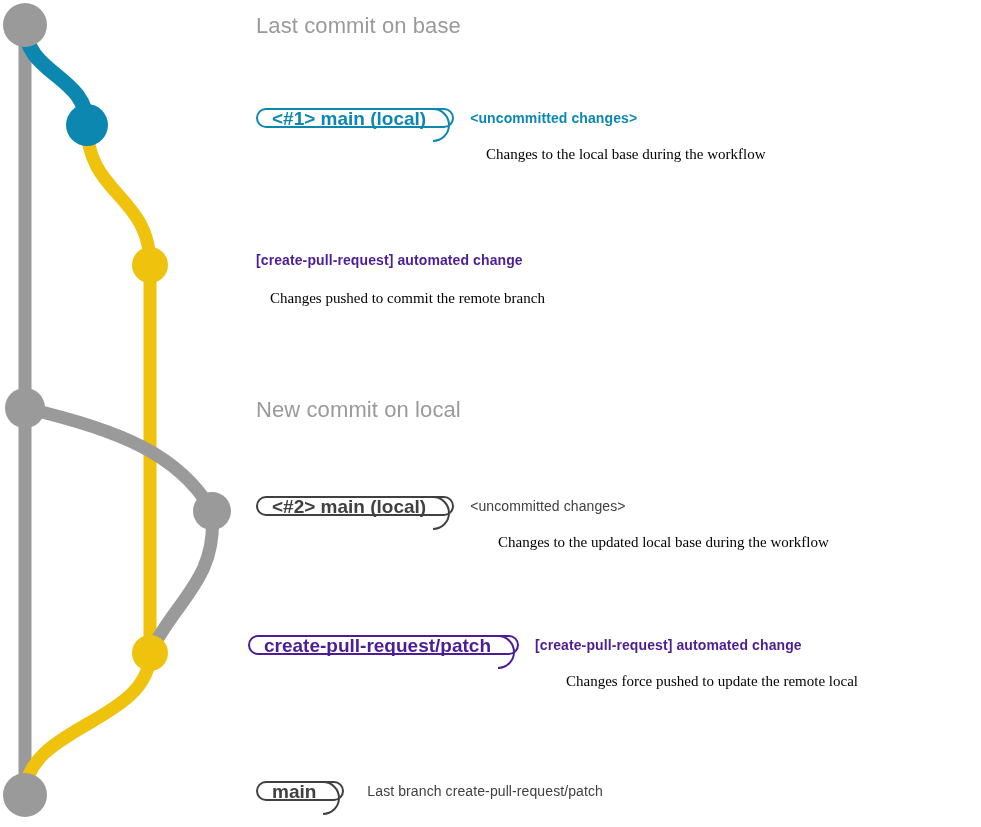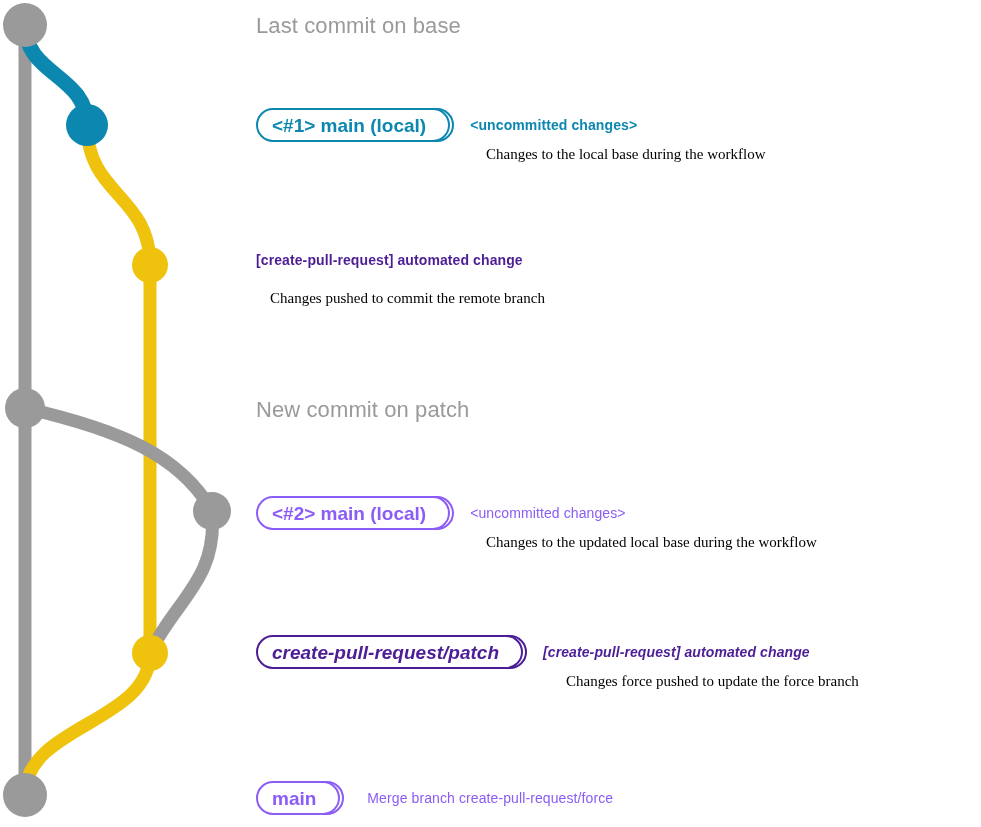--- a/index.html
+++ b/index.html
@@ -49,21 +49,21 @@
     color: #9a9a9a;
     letter-spacing: 0.1px;
   }
 
   
   .pill {
     position: relative;
     display: inline-flex;
     align-items: center;
     box-sizing: border-box;
-    height: 34px;
+    height: 20px;
     padding: 0 26px 0 14px;
     border: 2px solid currentColor;
     border-radius: 17px;
     font-family: "Liberation Sans", sans-serif;
     font-size: 19px;
     font-weight: 700;
     line-height: 1;
   }
   
   .pill::after {
@@ -100,21 +100,21 @@
     position: absolute;
     font-family: "Liberation Serif", "DejaVu Serif", serif;
     font-size: 15px;
     color: #000000;
     white-space: nowrap;
   }
 
   
   .c-blue   { color: #0b87b0; }
   .c-yellow { color: #4c1d95; }
-  .c-gray   { color: #8b5cf6; text-align: center; }
+  .c-gray   { color: #404040; text-align: center; }
 </style>
 </head>
 <body>
 
 <svg id="graph" viewBox="0 0 981 827" width="981" height="827" xmlns="http://www.w3.org/2000/svg">
 
   <path d="M 25 25 L 25 795" fill="none" stroke="#9a9a9a" stroke-width="13" stroke-linecap="round"></path>
 
   <path d="M 25 25 C 25 75, 87 75, 87 125" fill="none" stroke="#0b87b0" stroke-width="15" stroke-linecap="round"></path>
 
@@ -150,39 +150,39 @@
     <span class="subject subject-bold c-blue" style="margin-left:16px;">&lt;uncommitted changes&gt;</span>
   </div>
   <div class="body-note" style="left:486px; top:146px;">Changes to the local base during the workflow</div>
 
   <div class="row" style="left:256px; top:252px;">
     <span class="subject subject-bold c-yellow">[create-pull-request] automated change</span>
   </div>
   <div class="body-note" style="left:270px; top:290px;">Changes pushed to commit the remote branch</div>
 
   <div class="row" style="left:256px; top:397px;">
-    <span class="heading">New commit on patch</span>
+    <span class="heading">New commit on local</span>
   </div>
 
   <div class="row" style="left:256px; top:496px;">
     <span class="pill c-gray">
       <span class="pill-label">&lt;#2&gt; main (local)</span>
     </span>
     <span class="subject c-gray" style="margin-left:16px;">&lt;uncommitted changes&gt;</span>
   </div>
-  <div class="body-note" style="left:486px; top:534px;">Changes to the updated local base during the workflow</div>
+  <div class="body-note" style="left:498px; top:534px;">Changes to the updated local base during the workflow</div>
 
-  <div class="row" style="left:256px; top:635px;font-style:italic;">
+  <div class="row" style="left:248px; top:635px;">
     <span class="pill c-yellow">
       <span class="pill-label">create-pull-request/patch</span>
     </span>
     <span class="subject subject-bold c-yellow" style="margin-left:16px;">[create-pull-request] automated change</span>
   </div>
-  <div class="body-note" style="left:566px; top:673px;">Changes force pushed to update the force branch</div>
+  <div class="body-note" style="left:566px; top:673px;">Changes force pushed to update the remote local</div>
 
   <div class="row" style="left:256px; top:781px;gap:7px;">
     <span class="pill c-gray">
       <span class="pill-label">main</span>
     </span>
-    <span class="subject c-gray" style="margin-left:16px;">Merge branch create-pull-request/force</span>
+    <span class="subject c-gray" style="margin-left:16px;">Last branch create-pull-request/patch</span>
   </div>
 
 </div>
 
 </body></html>

